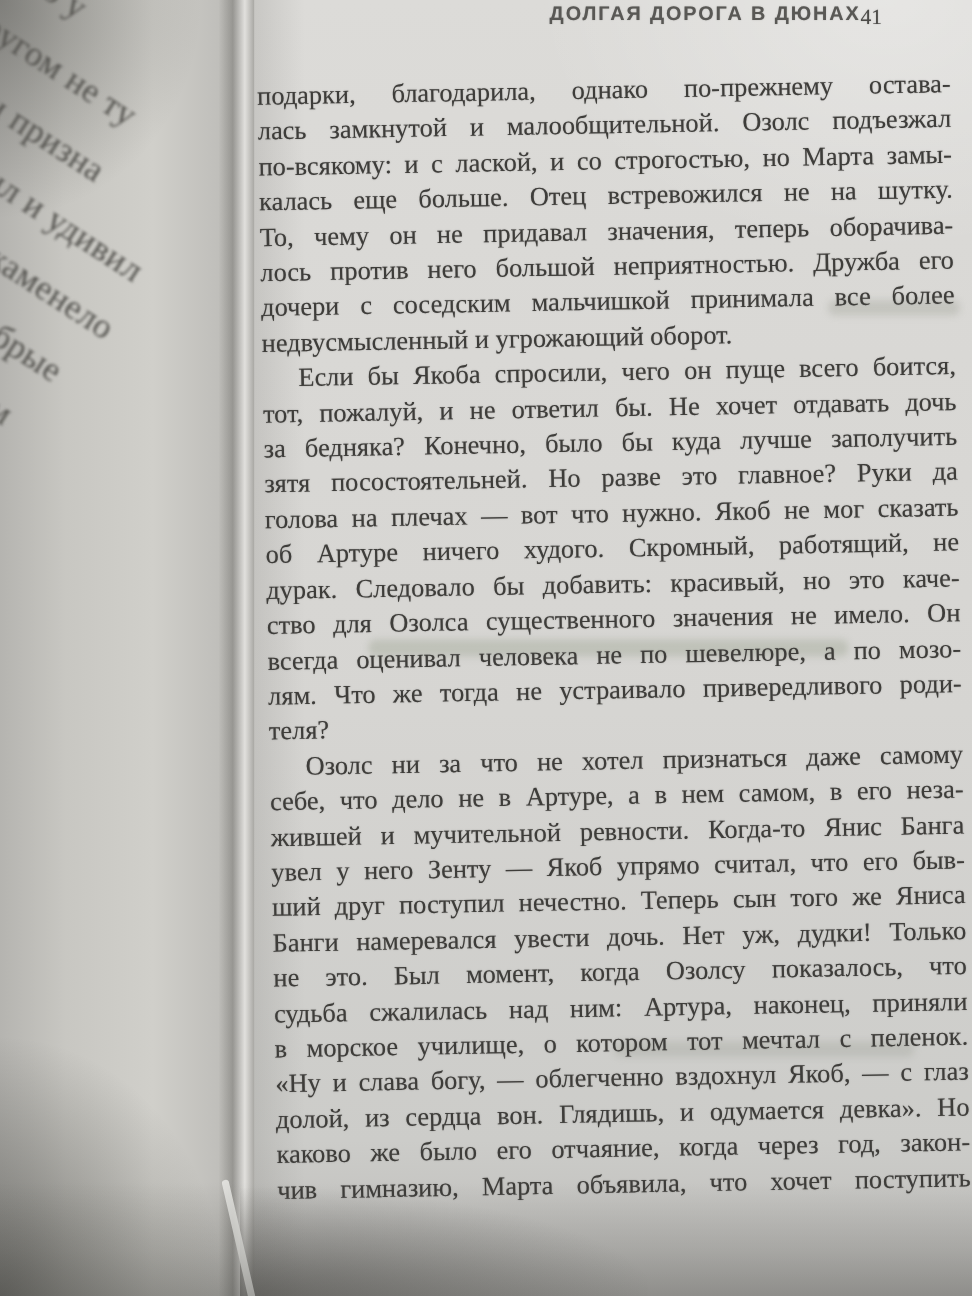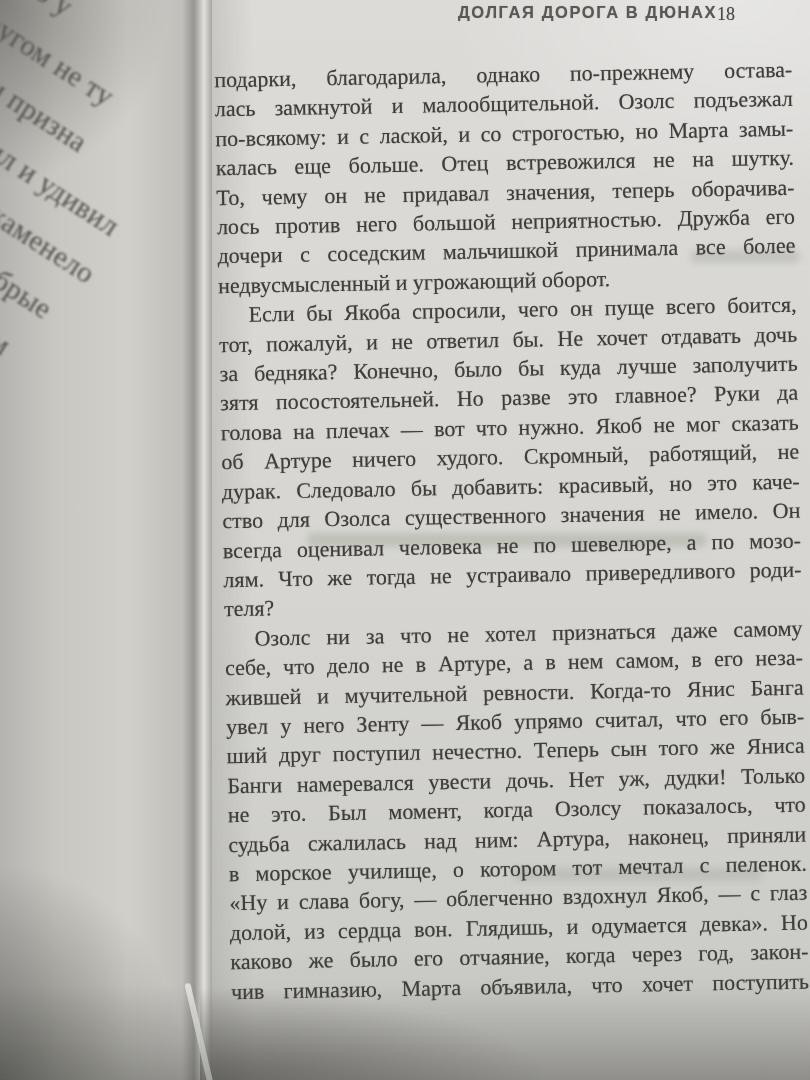--- a/index.html
+++ b/index.html
@@ -94,21 +94,21 @@
         <div class="left-line">ображаться. Исчезли</div>
         <div class="left-line">зарумянились щеки, на</div>
       </div>
   </div>
 
   <div class="gutter"></div>
 
   <div class="right-page">
     <div class="running-head">
       <span class="head-title">ДОЛГАЯ ДОРОГА В ДЮНАХ</span>
-      <span class="head-num">18</span>
+      <span class="head-num">41</span>
     </div>
     <div class="ghost g1"></div>
     <div class="ghost g2"></div>
     <div class="ghost g3"></div>
     <div class="page-text">
         <div>
           <div class="t-line">подарки, благодарила, однако по-прежнему остава-</div>
           <div class="t-line">лась замкнутой и малообщительной. Озолс подъезжал</div>
           <div class="t-line">по-всякому: и с лаской, и со строгостью, но Марта замы-</div>
           <div class="t-line">калась еще больше. Отец встревожился не на шутку.</div>

